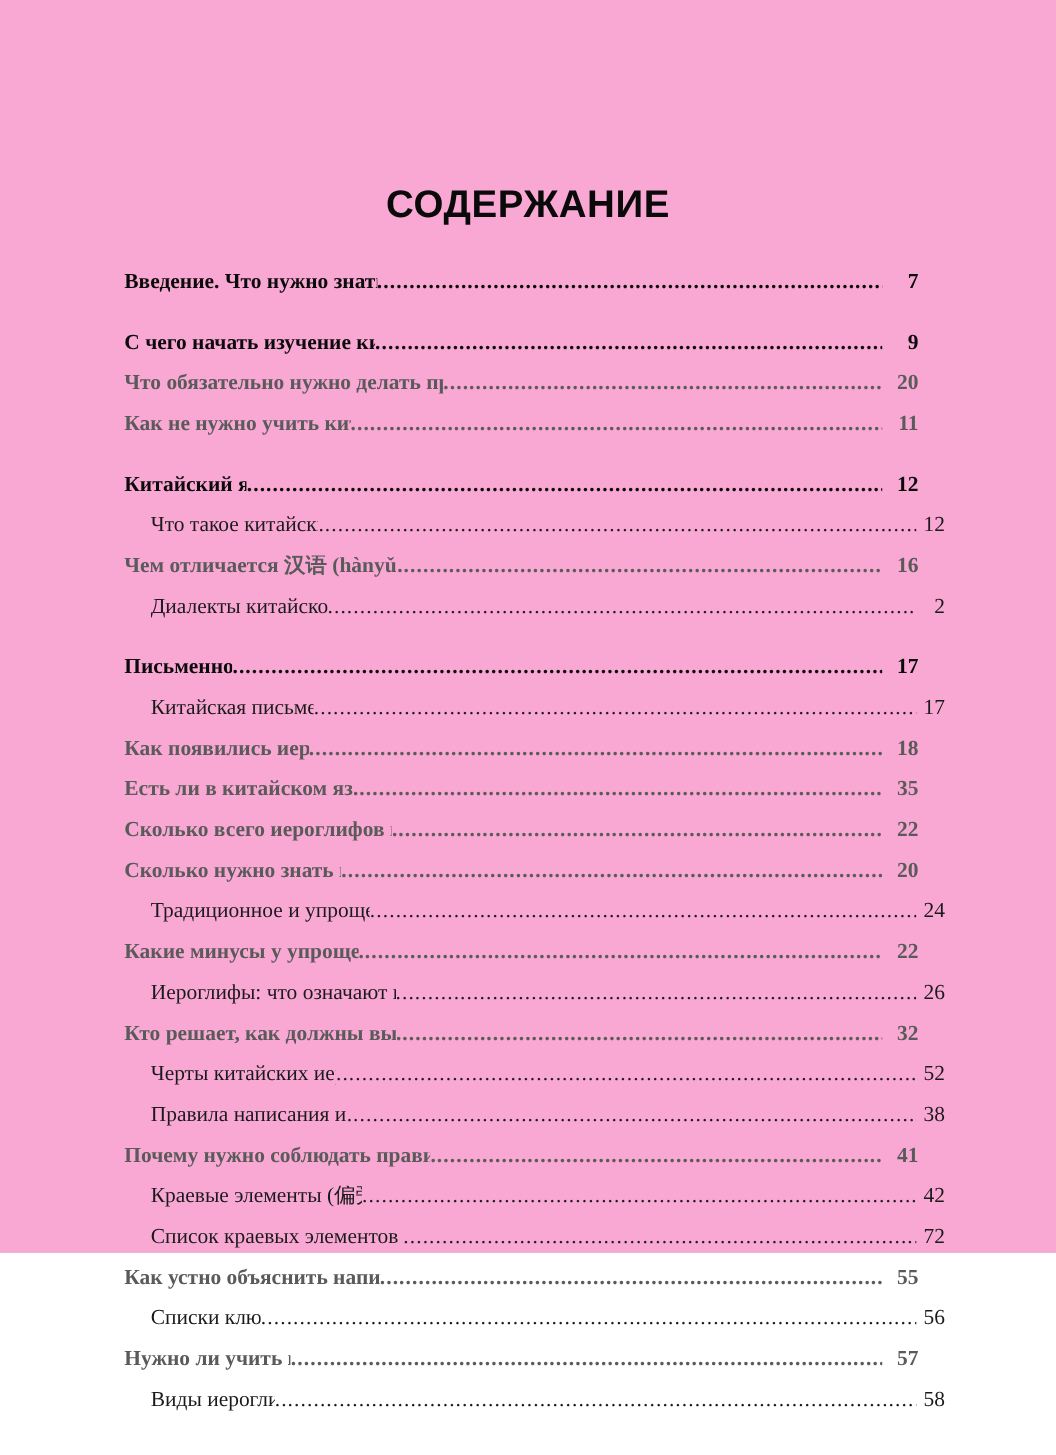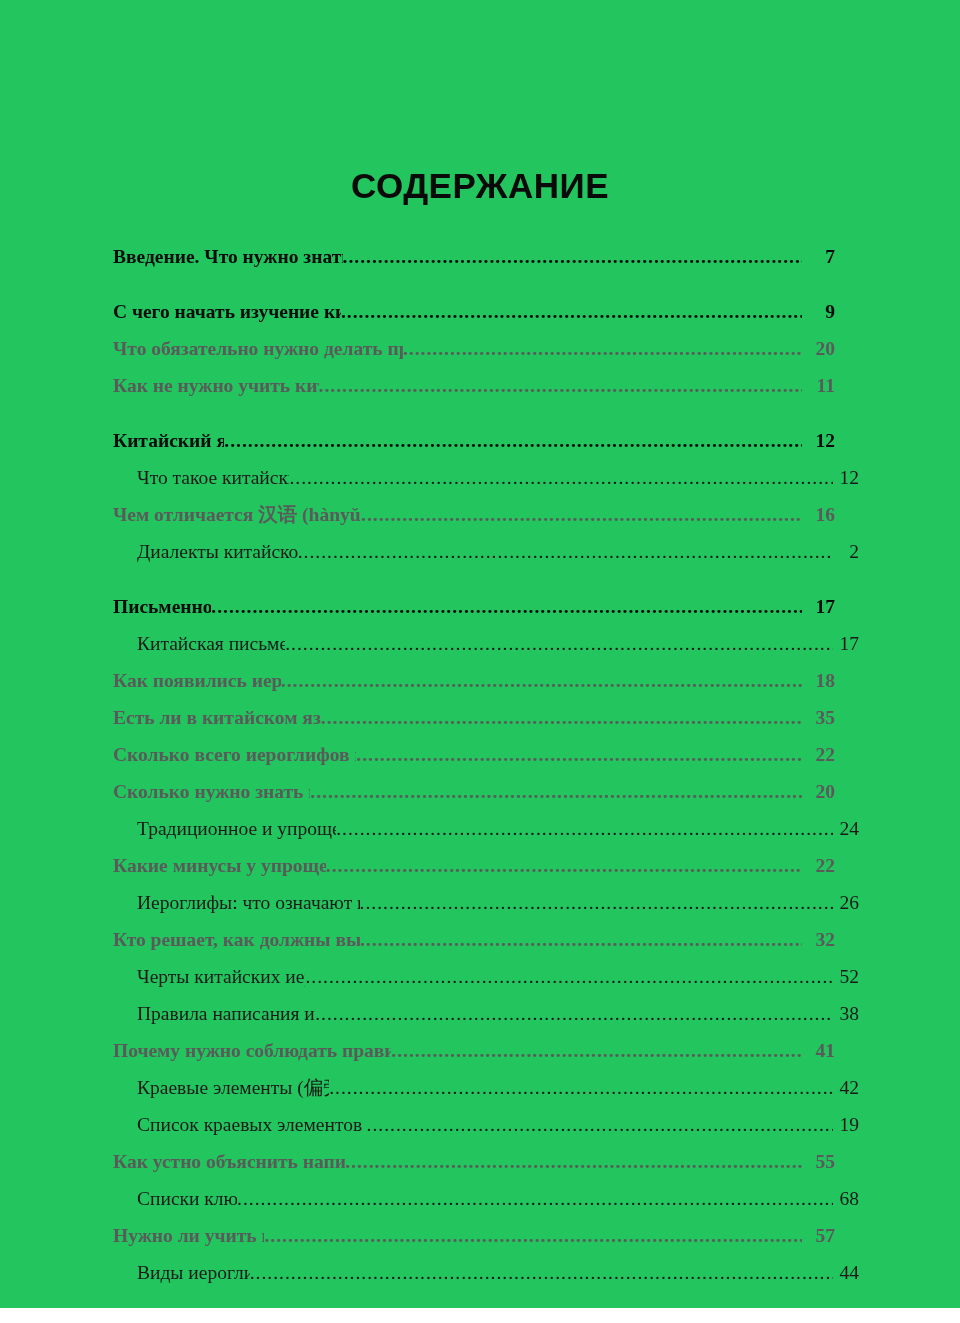--- a/index.html
+++ b/index.html
@@ -12,22 +12,22 @@
     height: 1323px;
     font-family: "Liberation Serif", "DejaVu Serif", serif;
     color: #000000;
     -webkit-font-smoothing: antialiased;
     overflow: hidden;
   }
 
   #page {
     position: relative;
     width: 960px;
-    height: 1308px;
-    background: #22c55e;
+    height: 1139px;
+    background: #f9a8d4;
     box-sizing: border-box;
   }
 
   #toc-title {
     position: absolute;
     top: 168px;
     left: 0;
     width: 960px;
     text-align: center;
     font-family: "Liberation Sans", "DejaVu Sans", sans-serif;
@@ -226,37 +226,37 @@
         <span class="toc-page">41</span>
       </div>
       <div class="toc-entry lvl-sub">
         <span class="toc-label">Краевые элементы (偏旁, piānpáng)</span>
         <span class="toc-dots"></span>
         <span class="toc-page">42</span>
       </div>
       <div class="toc-entry lvl-sub">
         <span class="toc-label">Список краевых элементов и детерминативов</span>
         <span class="toc-dots"></span>
-        <span class="toc-page">19</span>
+        <span class="toc-page">72</span>
       </div>
       <div class="toc-entry lvl-section">
         <span class="toc-label">Как устно объяснить написание иероглифа?</span>
         <span class="toc-dots"></span>
         <span class="toc-page">55</span>
       </div>
       <div class="toc-entry lvl-sub">
         <span class="toc-label">Списки ключей</span>
         <span class="toc-dots"></span>
-        <span class="toc-page">68</span>
+        <span class="toc-page">56</span>
       </div>
       <div class="toc-entry lvl-section">
         <span class="toc-label">Нужно ли учить ключи?</span>
         <span class="toc-dots"></span>
         <span class="toc-page">57</span>
       </div>
       <div class="toc-entry lvl-sub">
         <span class="toc-label">Виды иероглифов</span>
         <span class="toc-dots"></span>
-        <span class="toc-page">44</span>
+        <span class="toc-page">58</span>
       </div>
     </div>
 
 </div>
 
 </body></html>

